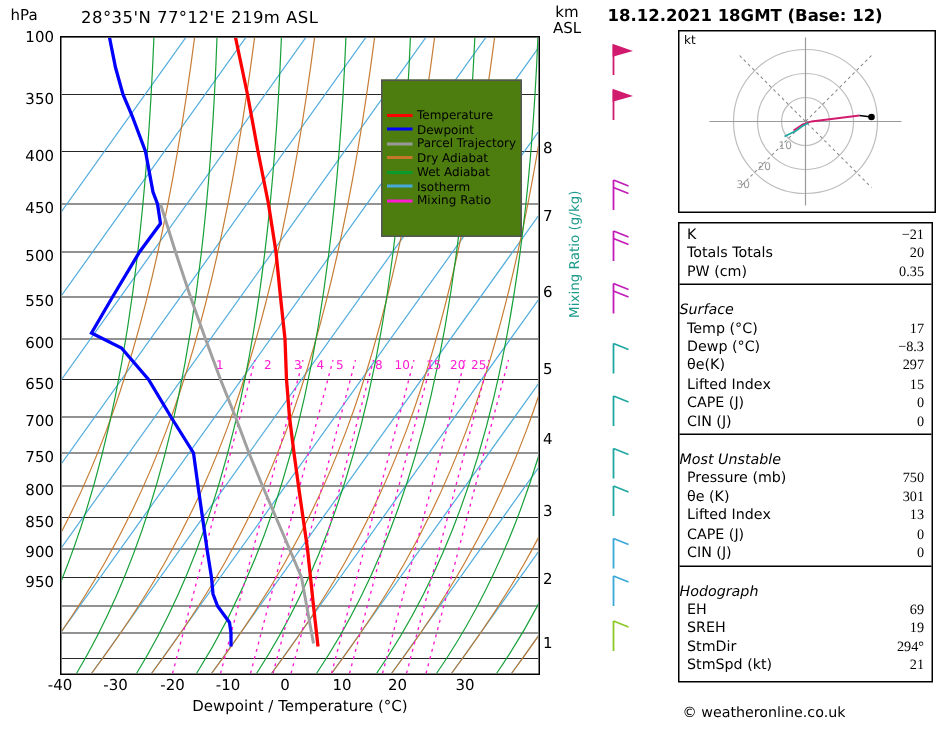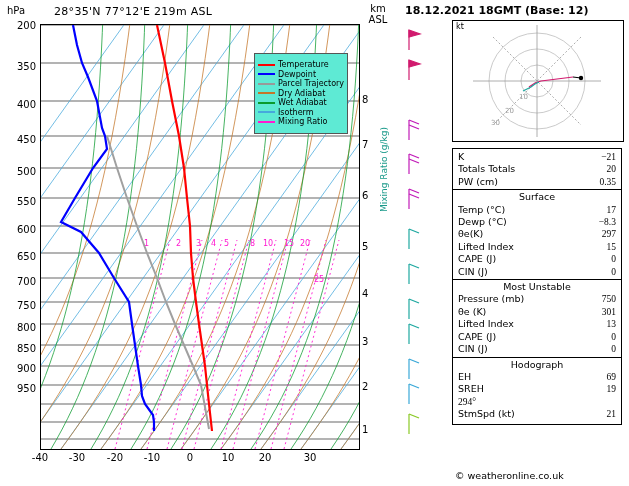--- a/index.html
+++ b/index.html
@@ -50,22 +50,22 @@
   .mixing-label {
     position:absolute; left:379px; top:212px;
     font-size:9px; color:#1a9a8a;
     transform:rotate(-90deg); transform-origin:left top;
     white-space:nowrap;
   }
 
   
   .legend {
     position:absolute; left:213px; top:28px;
-    background:#5eead4; border:1px solid #555;
-    padding:6px 3px; font-size:8px; line-height:9.5px;
+    background:#4d7c0f; border:1px solid #555;
+    padding:18px 3px; font-size:8px; line-height:9.5px;
     z-index:20;
   }
   .legend .row { display:flex; align-items:center; height:9.5px; }
   .legend .sw { width:17px; height:0; border-top:2px solid #000; margin-right:3px; }
 
   
   .right-panel { position:absolute; left:400px; top:0; width:229px; height:486px; }
   .rtitle { position:absolute; left:5px; top:4px; font-size:11px; white-space:nowrap;font-weight:bold; }
 
   .hodo-box {
@@ -75,21 +75,21 @@
   .hodo-kt { position:absolute; left:3px; top:1px; font-size:8px; }
 
   .info-box {
     position:absolute; left:52px; top:148px; width:170px;
     border:1px solid #000; background:#fff;
     font-size:9.5px; box-sizing:border-box; padding:2px 0 3px 0;
   }
   .info-row { display:flex; padding:0 5px; line-height:12.4px; }
   .info-row .k { flex:1 1 auto; white-space:nowrap; }
   .info-row .v { flex:0 0 auto; text-align:right;font-family:Liberation Serif, serif; }
-  .sec-head { text-align:center; line-height:12.4px; border-top:1px solid #000; margin-top:1px; padding-top:1px;}
+  .sec-head { text-align:left; line-height:12.4px; border-top:1px solid #000; margin-top:1px; padding-top:11px;font-style:italic;}
   .sec-head.first { border-top:1px solid #000; }
 
   .copyright {
     position:absolute; left:455px; top:470px;
     font-size:9.5px; color:#000;
   }
   .wind-col { position:absolute; left:400px; top:24px; width:28px; height:426px; }
 </style>
 </head>
 <body>
@@ -98,21 +98,21 @@
 
   <div class="left-panel">
 
     <div class="hpa-label">hPa</div>
     <div class="station-title">28°35'N 77°12'E 219m ASL</div>
     <div class="km-label">
       <div>km</div>
       <div>ASL</div>
     </div>
 
-    <div class="ytick" style="top:20px">200</div>
+    <div class="ytick" style="top:20px">100</div>
     <div class="ytick" style="top:61px">350</div>
     <div class="ytick" style="top:99px">400</div>
     <div class="ytick" style="top:134px">450</div>
     <div class="ytick" style="top:166px">500</div>
     <div class="ytick" style="top:196px">550</div>
     <div class="ytick" style="top:224px">600</div>
     <div class="ytick" style="top:251px">650</div>
     <div class="ytick" style="top:276px">700</div>
     <div class="ytick" style="top:300px">750</div>
     <div class="ytick" style="top:322px">800</div>
@@ -259,33 +259,34 @@
       <div style="position:absolute;left:0;top:0;width:318px;height:424px;pointer-events:none;">
         <span style="position:absolute;left:103px;top:214px;font-size:8px;color:#ff1ad1;">1</span>
         <span style="position:absolute;left:135px;top:214px;font-size:8px;color:#ff1ad1;">2</span>
         <span style="position:absolute;left:155px;top:214px;font-size:8px;color:#ff1ad1;">3</span>
         <span style="position:absolute;left:170px;top:214px;font-size:8px;color:#ff1ad1;">4</span>
         <span style="position:absolute;left:183px;top:214px;font-size:8px;color:#ff1ad1;">5</span>
         <span style="position:absolute;left:209px;top:214px;font-size:8px;color:#ff1ad1;">8</span>
         <span style="position:absolute;left:222px;top:214px;font-size:8px;color:#ff1ad1;">10</span>
         <span style="position:absolute;left:243px;top:214px;font-size:8px;color:#ff1ad1;">15</span>
         <span style="position:absolute;left:259px;top:214px;font-size:8px;color:#ff1ad1;">20</span>
-        <span style="position:absolute;left:273px;top:214px;font-size:8px;color:#ff1ad1;margin-top:36px;">25</span>
+        <span style="position:absolute;left:273px;top:214px;font-size:8px;color:#ff1ad1;">25</span>
       </div>
     </div>
 
     <div class="xtick" style="left:20px">-40</div>
     <div class="xtick" style="left:57px">-30</div>
     <div class="xtick" style="left:95px">-20</div>
     <div class="xtick" style="left:132px">-10</div>
     <div class="xtick" style="left:170px">0</div>
     <div class="xtick" style="left:208px">10</div>
     <div class="xtick" style="left:245px">20</div>
     <div class="xtick" style="left:290px">30</div>
 
+    <div class="xaxis-title">Dewpoint / Temperature (°C)</div>
   </div>
 
   <div class="wind-col">
     <svg width="28" height="426" viewBox="0 0 28 426">
       <g stroke="#d11b6e" stroke-width="1.2" fill="#d11b6e">
         <line x1="9" y1="6" x2="9" y2="26"></line>
         <polygon points="9,6 20,10 9,13"></polygon>
         <line x1="9" y1="36" x2="9" y2="56"></line>
         <polygon points="9,36 20,40 9,43"></polygon>
       </g>
@@ -420,20 +421,21 @@
       <div class="sec-head">Hodograph</div>
       <div class="info-row">
         <span class="k">EH</span>
         <span class="v">69</span>
       </div>
       <div class="info-row">
         <span class="k">SREH</span>
         <span class="v">19</span>
       </div>
       <div class="info-row">
+        <span class="k">StmDir</span>
         <span class="v">294°</span>
       </div>
       <div class="info-row">
         <span class="k">StmSpd (kt)</span>
         <span class="v">21</span>
       </div>
     </div>
   </div>
 
   <div class="copyright">© weatheronline.co.uk</div>

